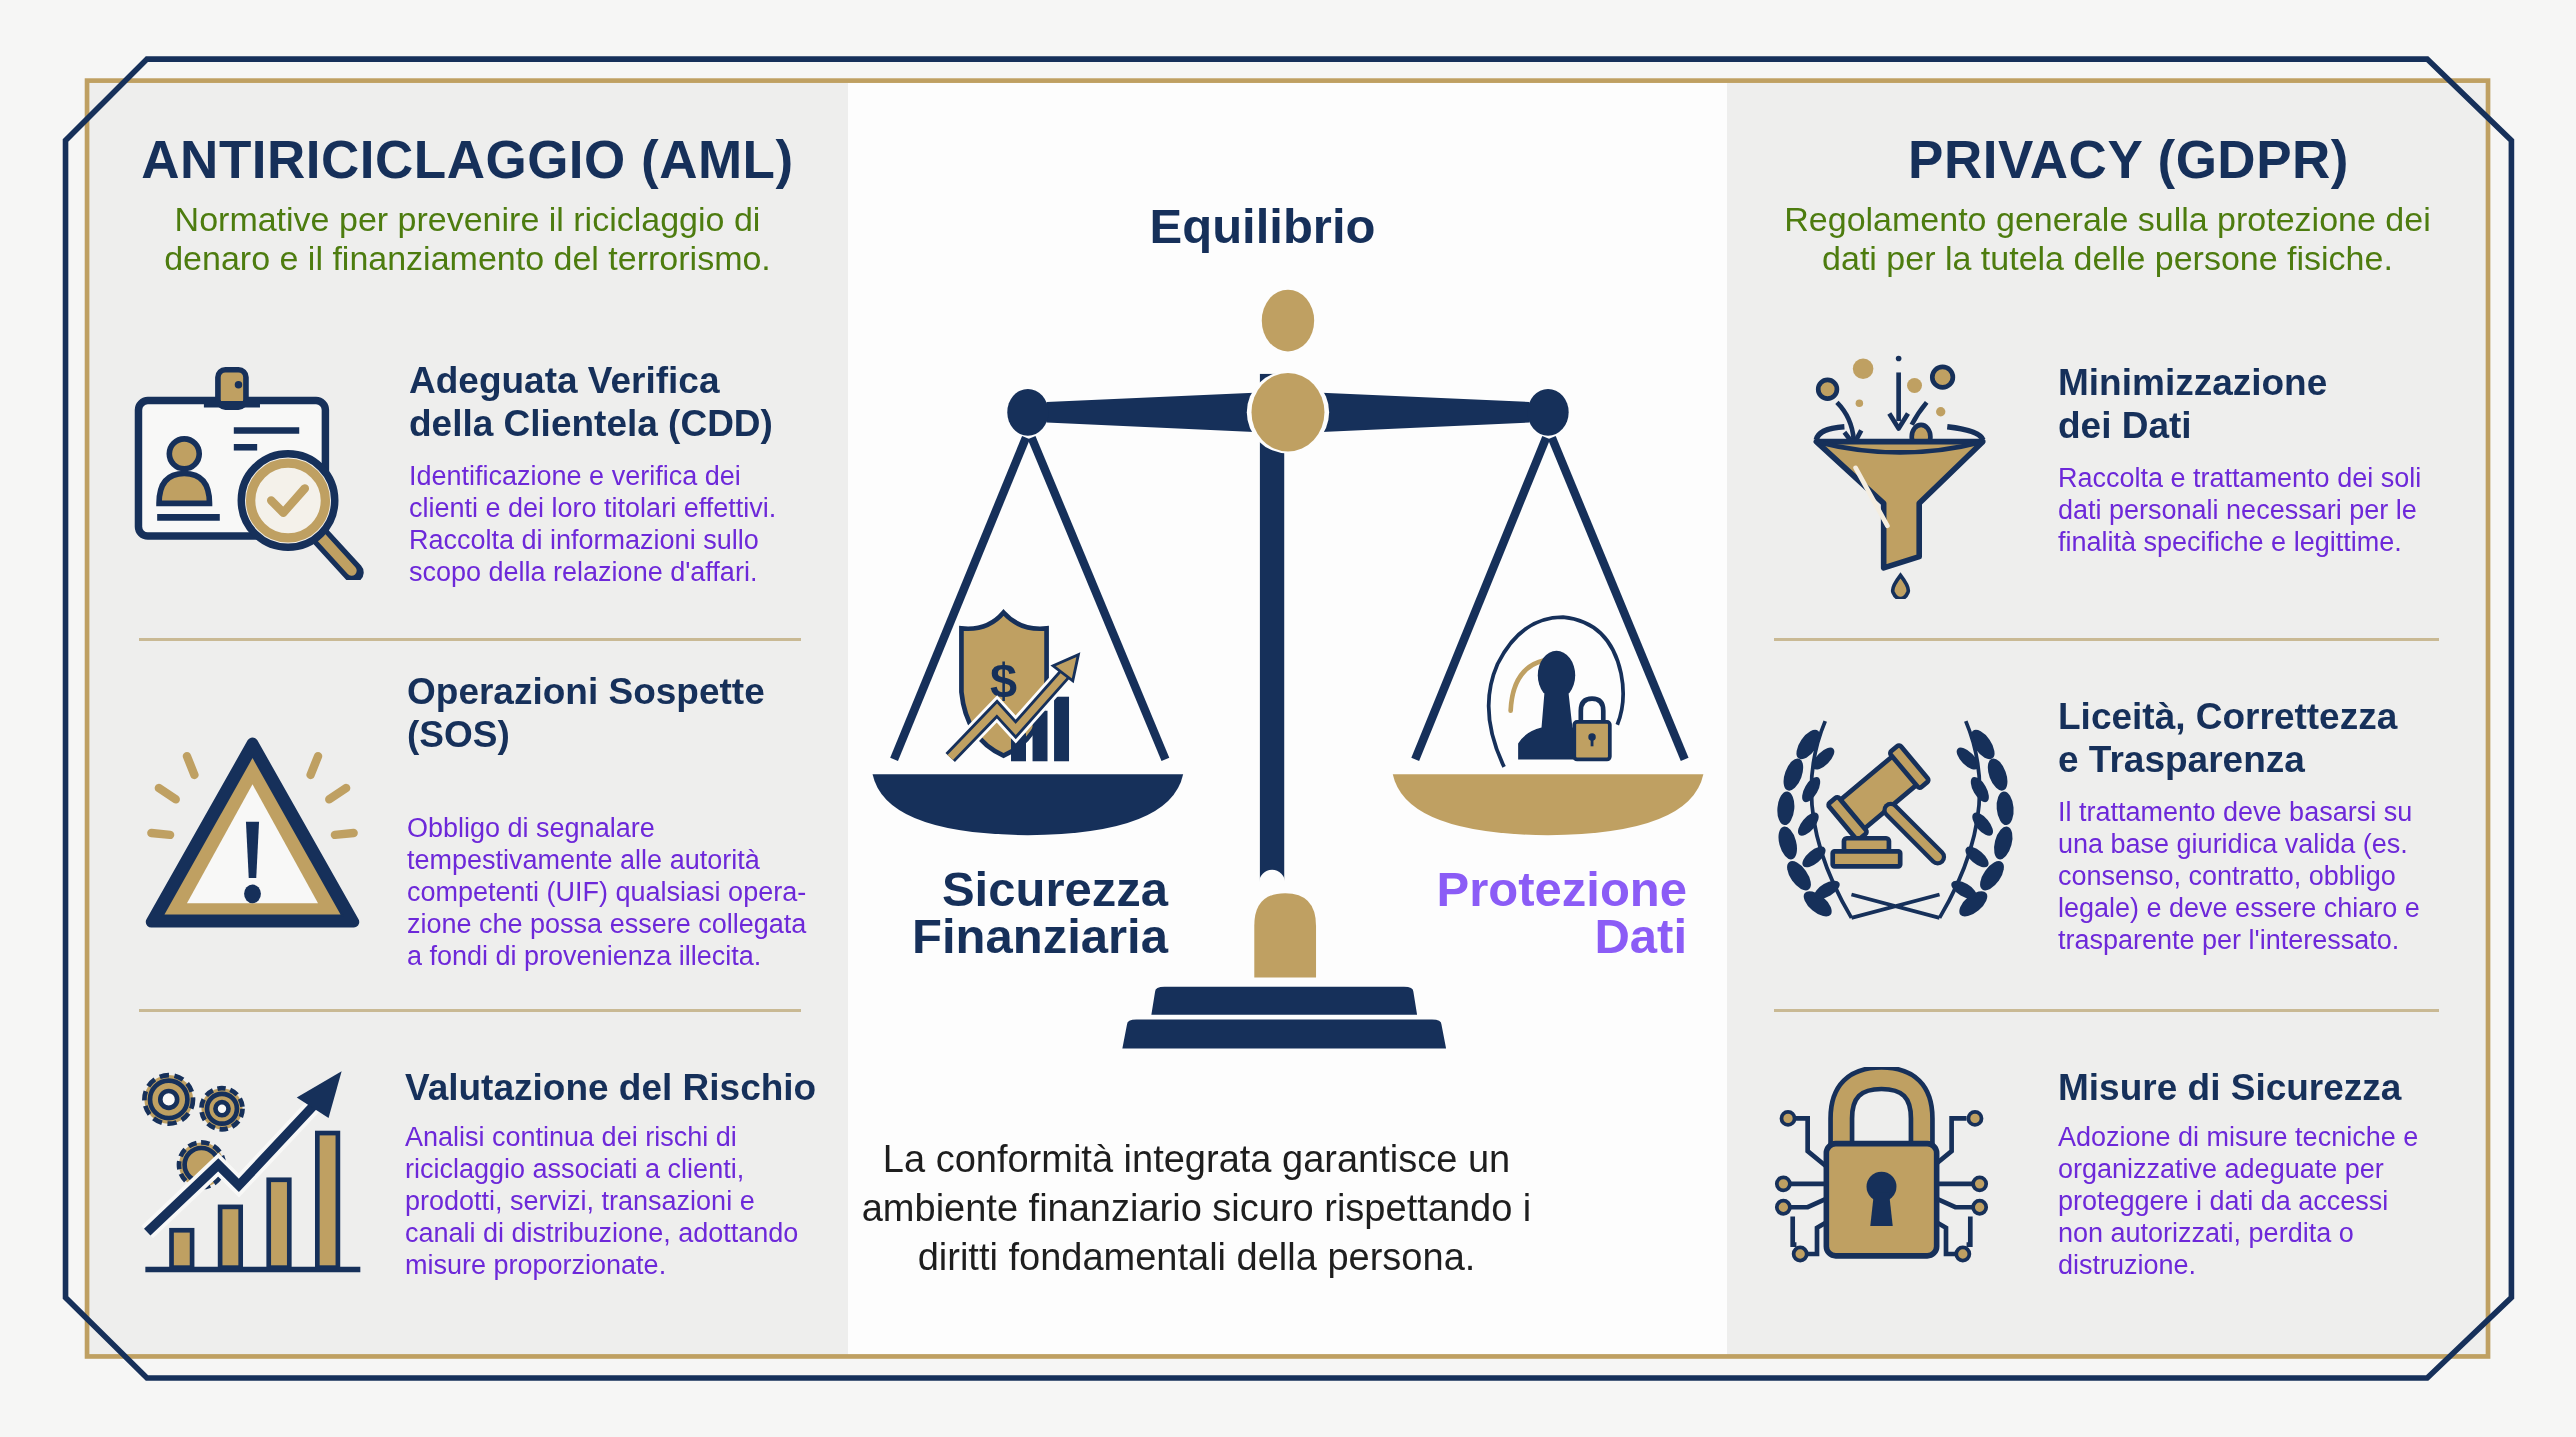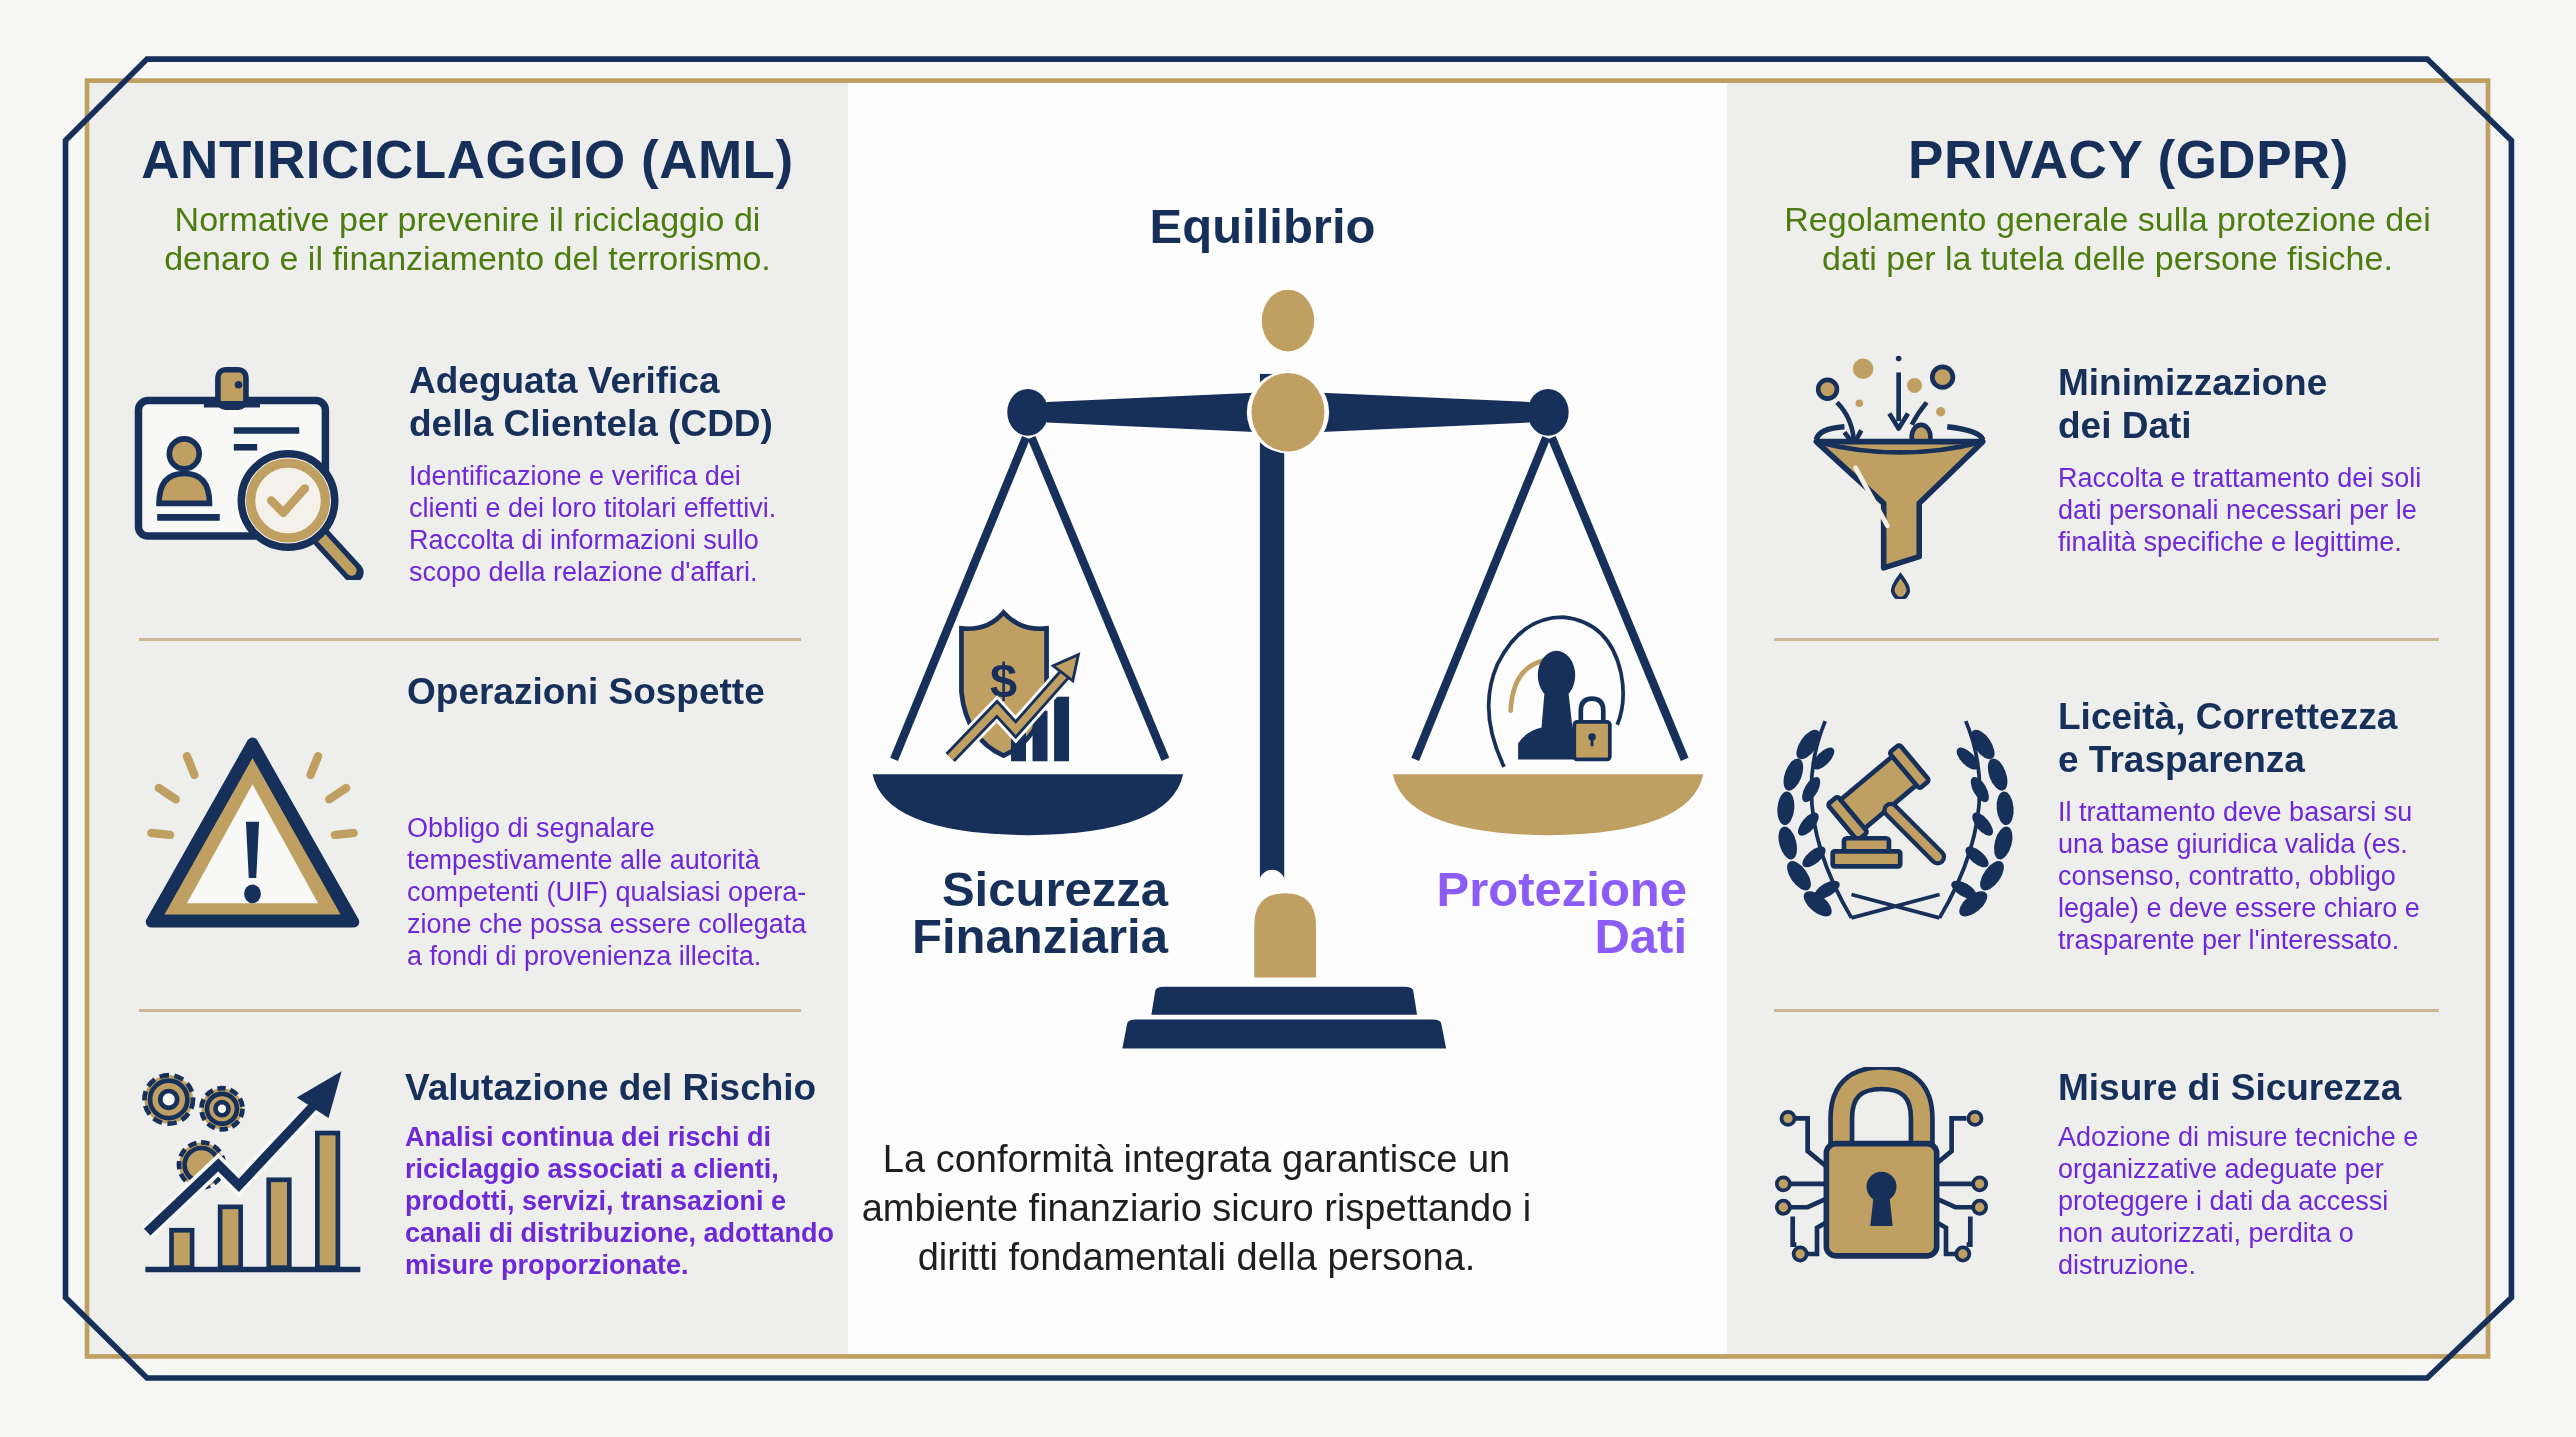--- a/index.html
+++ b/index.html
@@ -80,20 +80,21 @@
     <line x1="182" y1="48" x2="190" y2="28"></line>
   </g>
   <path d="M120 14 L228 205 L12 205 Z" fill="#16305a" stroke="#16305a" stroke-width="12" stroke-linejoin="round"></path>
   <path d="M120 30 L214 197 L26 197 Z" fill="#bfa062"></path>
   <path d="M120 58 L190 185 L50 185 Z" fill="#f8f8f7"></path>
   <path d="M113 98 L127 98 L124 158 L116 158 Z" fill="#16305a"></path>
   <ellipse cx="120" cy="175" rx="9" ry="10" fill="#16305a"></ellipse>
 </svg>
 <div class="item-title" style="left:407px; top:670px;">
   <div>Operazioni Sospette</div>
+  <div>(SOS)</div>
 </div>
 <div class="item-body" style="left:407px; top:812px;">
   <div>Obbligo di segnalare</div>
   <div>tempestivamente alle autorità</div>
   <div>competenti (UIF) qualsiasi opera-</div>
   <div>zione che possa essere collegata</div>
   <div>a fondi di provenienza illecita.</div>
 </div>
 <div class="divider" style="left:139px; width:662px; top:1009px;"></div>
 
@@ -113,21 +114,21 @@
   <rect x="142" y="126" width="22" height="94" fill="#bfa062" stroke="#16305a" stroke-width="5"></rect>
   <rect x="194" y="76" width="22" height="144" fill="#bfa062" stroke="#16305a" stroke-width="5"></rect>
   <line x1="10" y1="222" x2="240" y2="222" stroke="#16305a" stroke-width="6"></line>
   <polyline points="12,182 88,110 110,132 200,36" fill="none" stroke="#f8f8f7" stroke-width="18"></polyline>
   <polyline points="12,182 88,110 110,132 200,36" fill="none" stroke="#16305a" stroke-width="10"></polyline>
   <path d="M172 38 L220 10 L206 60 Z" fill="#16305a"></path>
 </svg>
 <div class="item-title" style="left:405px; top:1066px;">
   <div>Valutazione del Rischio</div>
 </div>
-<div class="item-body" style="left:405px; top:1121px;font-weight:bold;">
+<div class="item-body" style="left:405px; top:1121px;">
   <div>Analisi continua dei rischi di</div>
   <div>riciclaggio associati a clienti,</div>
   <div>prodotti, servizi, transazioni e</div>
   <div>canali di distribuzione, adottando</div>
   <div>misure proporzionate.</div>
 </div>
 
 <div class="center-title" style="left:848px; width:829px; top:198px;">Equilibrio</div>
 
 <svg class="icon" style="left:848px; top:271px;" width="879" height="814" viewBox="906 290 939 870">

